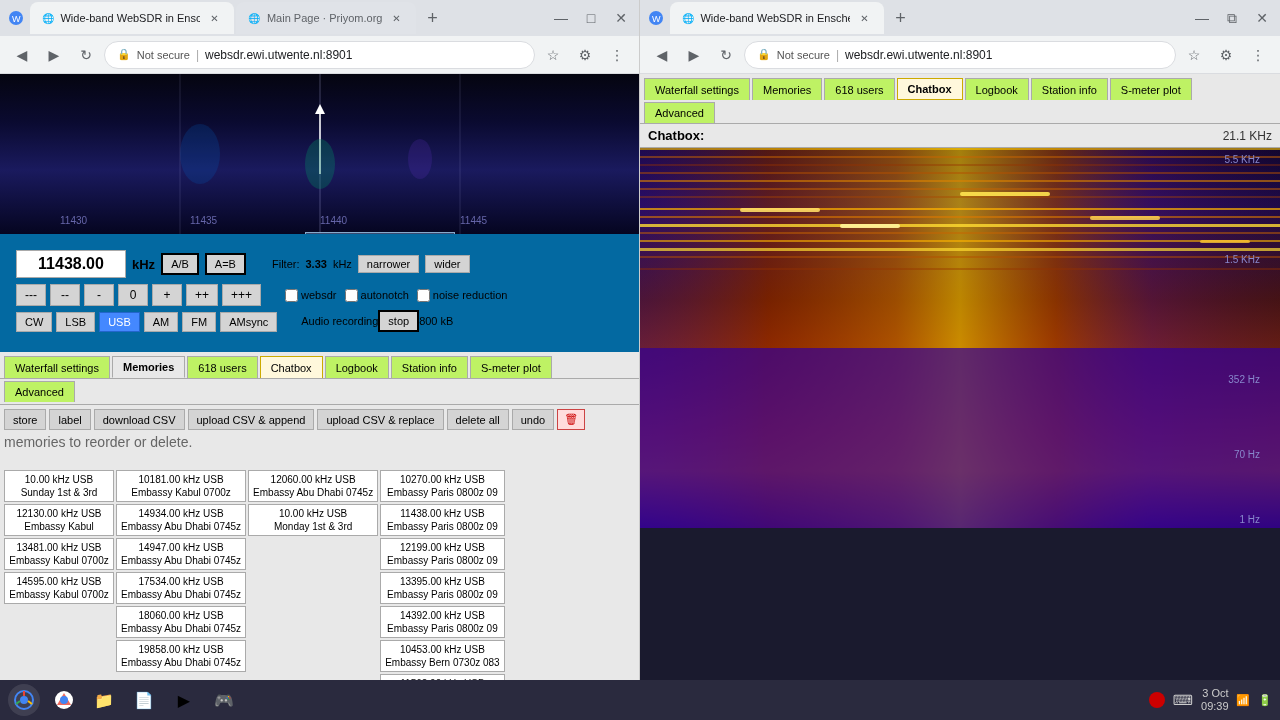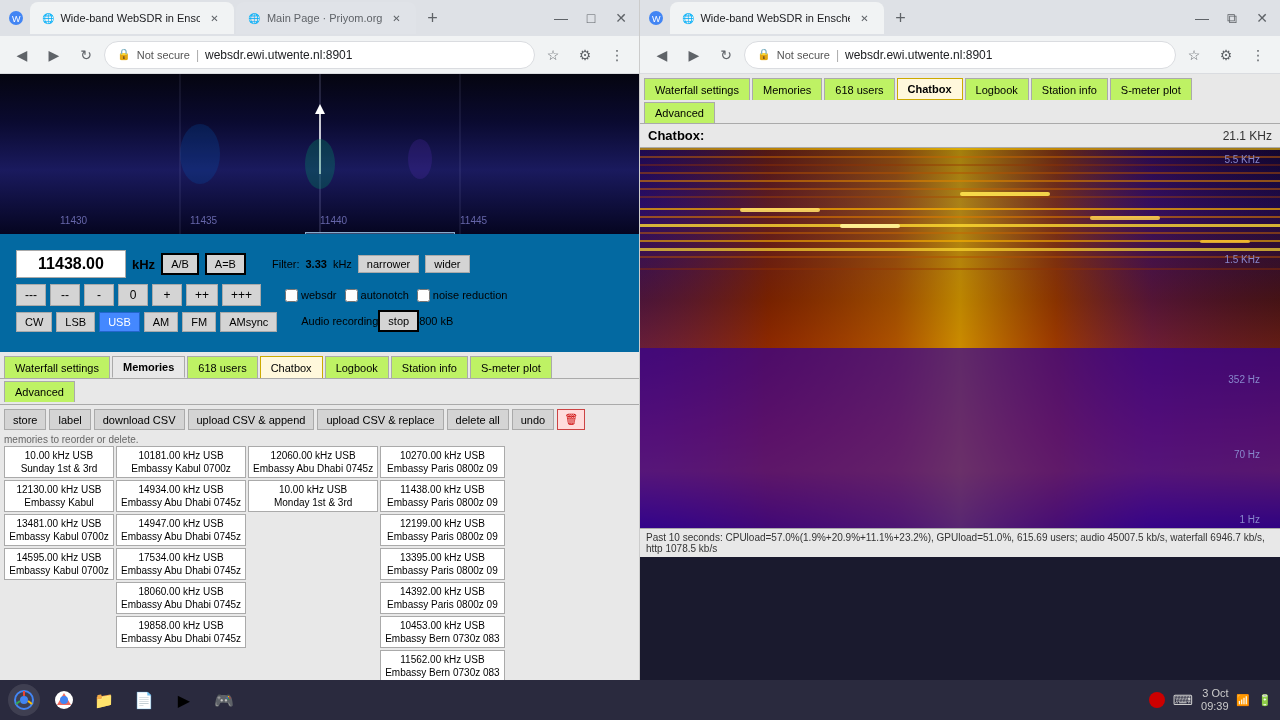--- a/index.html
+++ b/index.html
@@ -226,23 +226,23 @@
       font-size: 11px;
       color: #000;
     }
     .mem-btn.delete-btn {
       background: #ffdddd;
       border-color: #cc4444;
       color: #cc0000;
       padding: 3px 6px;
     }
     .hint-text {
-      font-size: 10px;
+      font-size: 14px;
       color: #666;
-      margin-bottom: 1px;
+      margin-bottom: 20px;
     }
     .mem-col {
       display: flex;
       flex-direction: column;
       gap: 2px;
     }
     .mem-item {
       background: #fff;
       border: 1px solid #aaa;
       padding: 2px 4px;
@@ -675,23 +675,20 @@
         <rect x="0" y="200" width="640" height="180" fill="rgba(50,0,150,0.7)"></rect>
 
         <text x="620" y="15" fill="#8888cc" font-size="10" text-anchor="end">5.5 KHz</text>
         <text x="620" y="115" fill="#8888cc" font-size="10" text-anchor="end">1.5 KHz</text>
         <text x="620" y="235" fill="#8888cc" font-size="10" text-anchor="end">352 Hz</text>
         <text x="620" y="310" fill="#8888cc" font-size="10" text-anchor="end">70 Hz</text>
         <text x="620" y="375" fill="#8888cc" font-size="10" text-anchor="end">1 Hz</text>
       </svg>
     </div>
 
-    <div class="status-bar">
-      <span>Past 10 seconds: CPUload=57.0%(1.9%+20.9%+11.1%+23.2%), GPUload=51.0%, 615.69 users; audio 45007.5 kb/s, waterfall 6946.7 kb/s, http 1078.5 kb/s</span>
-    </div>
 
   </div>
 </div>
 
 <div class="taskbar">
   <div class="taskbar-item" style="background:rgba(255,255,255,0.1);">
     <svg width="20" height="20" viewBox="0 0 20 20">
       <circle cx="10" cy="10" r="9" fill="none" stroke="#4285f4" stroke-width="2"></circle>
       <circle cx="10" cy="10" r="4" fill="#4285f4"></circle>
       <line x1="10" y1="1" x2="10" y2="6" stroke="#ea4335" stroke-width="2"></line>

